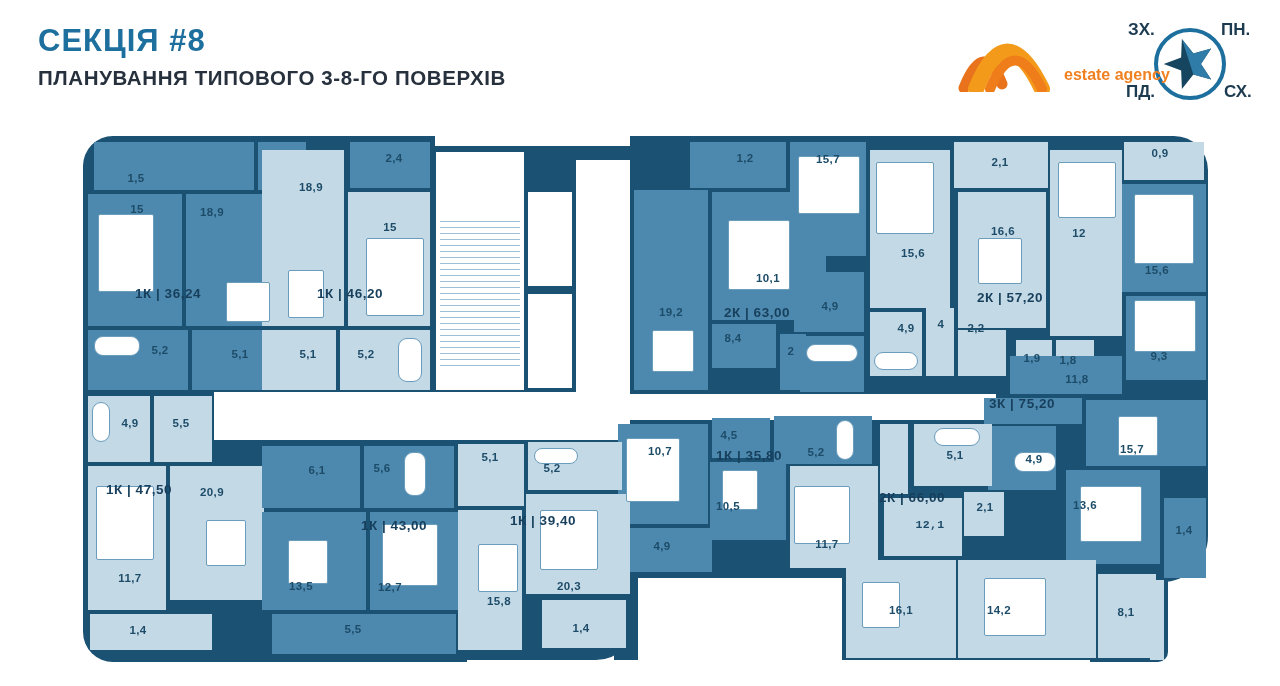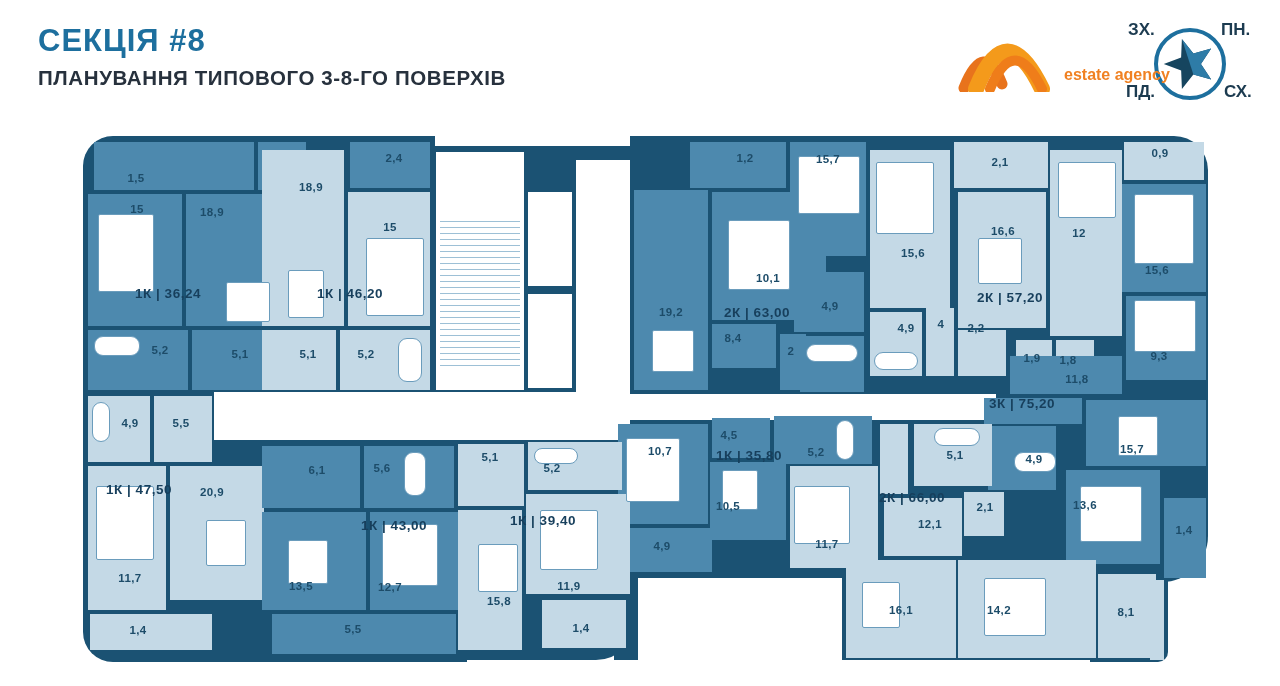--- a/index.html
+++ b/index.html
@@ -229,38 +229,38 @@
       <span class="area-label" style="left: 1085px; top: 505px;">13,6</span>
       <span class="area-label" style="left: 1184px; top: 530px;">1,4</span>
       <span class="area-label" style="left: 660px; top: 451px;">10,7</span>
       <span class="area-label" style="left: 729px; top: 435px;">4,5</span>
       <span class="area-label" style="left: 816px; top: 452px;">5,2</span>
       <span class="area-label" style="left: 728px; top: 506px;">10,5</span>
       <span class="area-label" style="left: 662px; top: 546px;">4,9</span>
       <span class="area-label" style="left: 955px; top: 455px;">5,1</span>
       <span class="area-label" style="left: 827px; top: 544px;">11,7</span>
       <span class="area-label" style="left: 985px; top: 507px;">2,1</span>
-      <span class="area-label" style="left: 930px; top: 524px;">12,1</span>
+      <span class="area-label" style="left: 930px; top: 524px; font-family: Liberation Mono, monospace;">12,1</span>
       <span class="area-label" style="left: 901px; top: 610px;">16,1</span>
       <span class="area-label" style="left: 999px; top: 610px;">14,2</span>
       <span class="area-label" style="left: 1126px; top: 612px;">8,1</span>
       <span class="area-label" style="left: 130px; top: 423px;">4,9</span>
       <span class="area-label" style="left: 181px; top: 423px;">5,5</span>
       <span class="area-label" style="left: 212px; top: 492px;">20,9</span>
       <span class="area-label" style="left: 130px; top: 578px;">11,7</span>
       <span class="area-label" style="left: 138px; top: 630px;">1,4</span>
       <span class="area-label" style="left: 317px; top: 470px;">6,1</span>
       <span class="area-label" style="left: 382px; top: 468px;">5,6</span>
       <span class="area-label" style="left: 301px; top: 586px;">13,5</span>
       <span class="area-label" style="left: 390px; top: 587px;">12,7</span>
       <span class="area-label" style="left: 353px; top: 629px;">5,5</span>
       <span class="area-label" style="left: 490px; top: 457px;">5,1</span>
       <span class="area-label" style="left: 552px; top: 468px;">5,2</span>
       <span class="area-label" style="left: 499px; top: 601px; text-align: center;">15,8</span>
-      <span class="area-label" style="left: 569px; top: 586px;">11,9</span>
+      <span class="area-label" style="left: 569px; top: 586px;">20,3</span>
       <span class="area-label" style="left: 581px; top: 628px;">1,4</span>
       <span class="apt-label" style="left: 168px; top: 293px;">1К | 36,24</span>
       <span class="apt-label" style="left: 350px; top: 293px;">1К | 46,20</span>
       <span class="apt-label" style="left: 757px; top: 312px;">2К | 63,00</span>
       <span class="apt-label" style="left: 1010px; top: 297px;">2К | 57,20</span>
       <span class="apt-label" style="left: 1022px; top: 403px;">3К | 75,20</span>
       <span class="apt-label" style="left: 749px; top: 455px;">1К | 35,80</span>
       <span class="apt-label" style="left: 912px; top: 497px;">2К | 66,00</span>
       <span class="apt-label" style="left: 139px; top: 489px;">1К | 47,50</span>
       <span class="apt-label" style="left: 354px; top: 525px; margin-left: 40px;">1К | 43,00</span>

